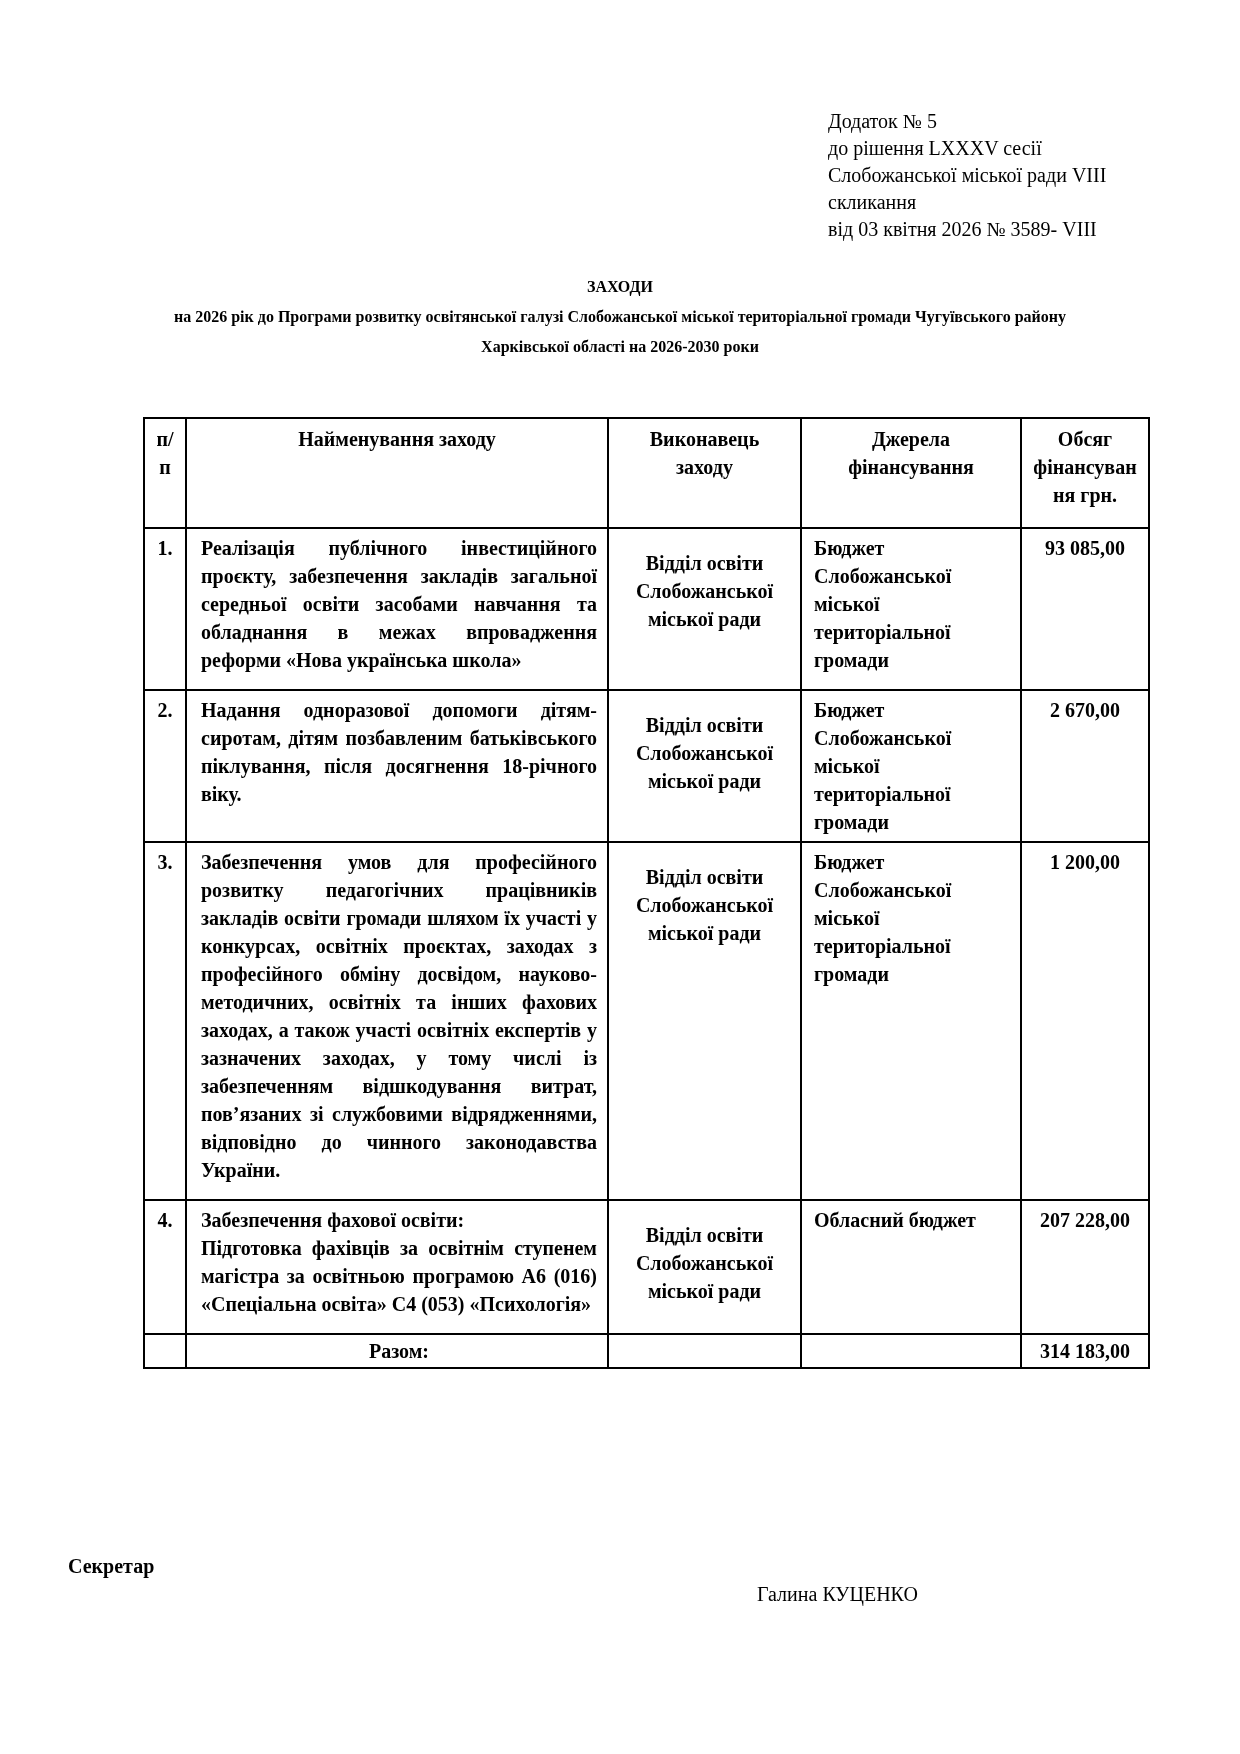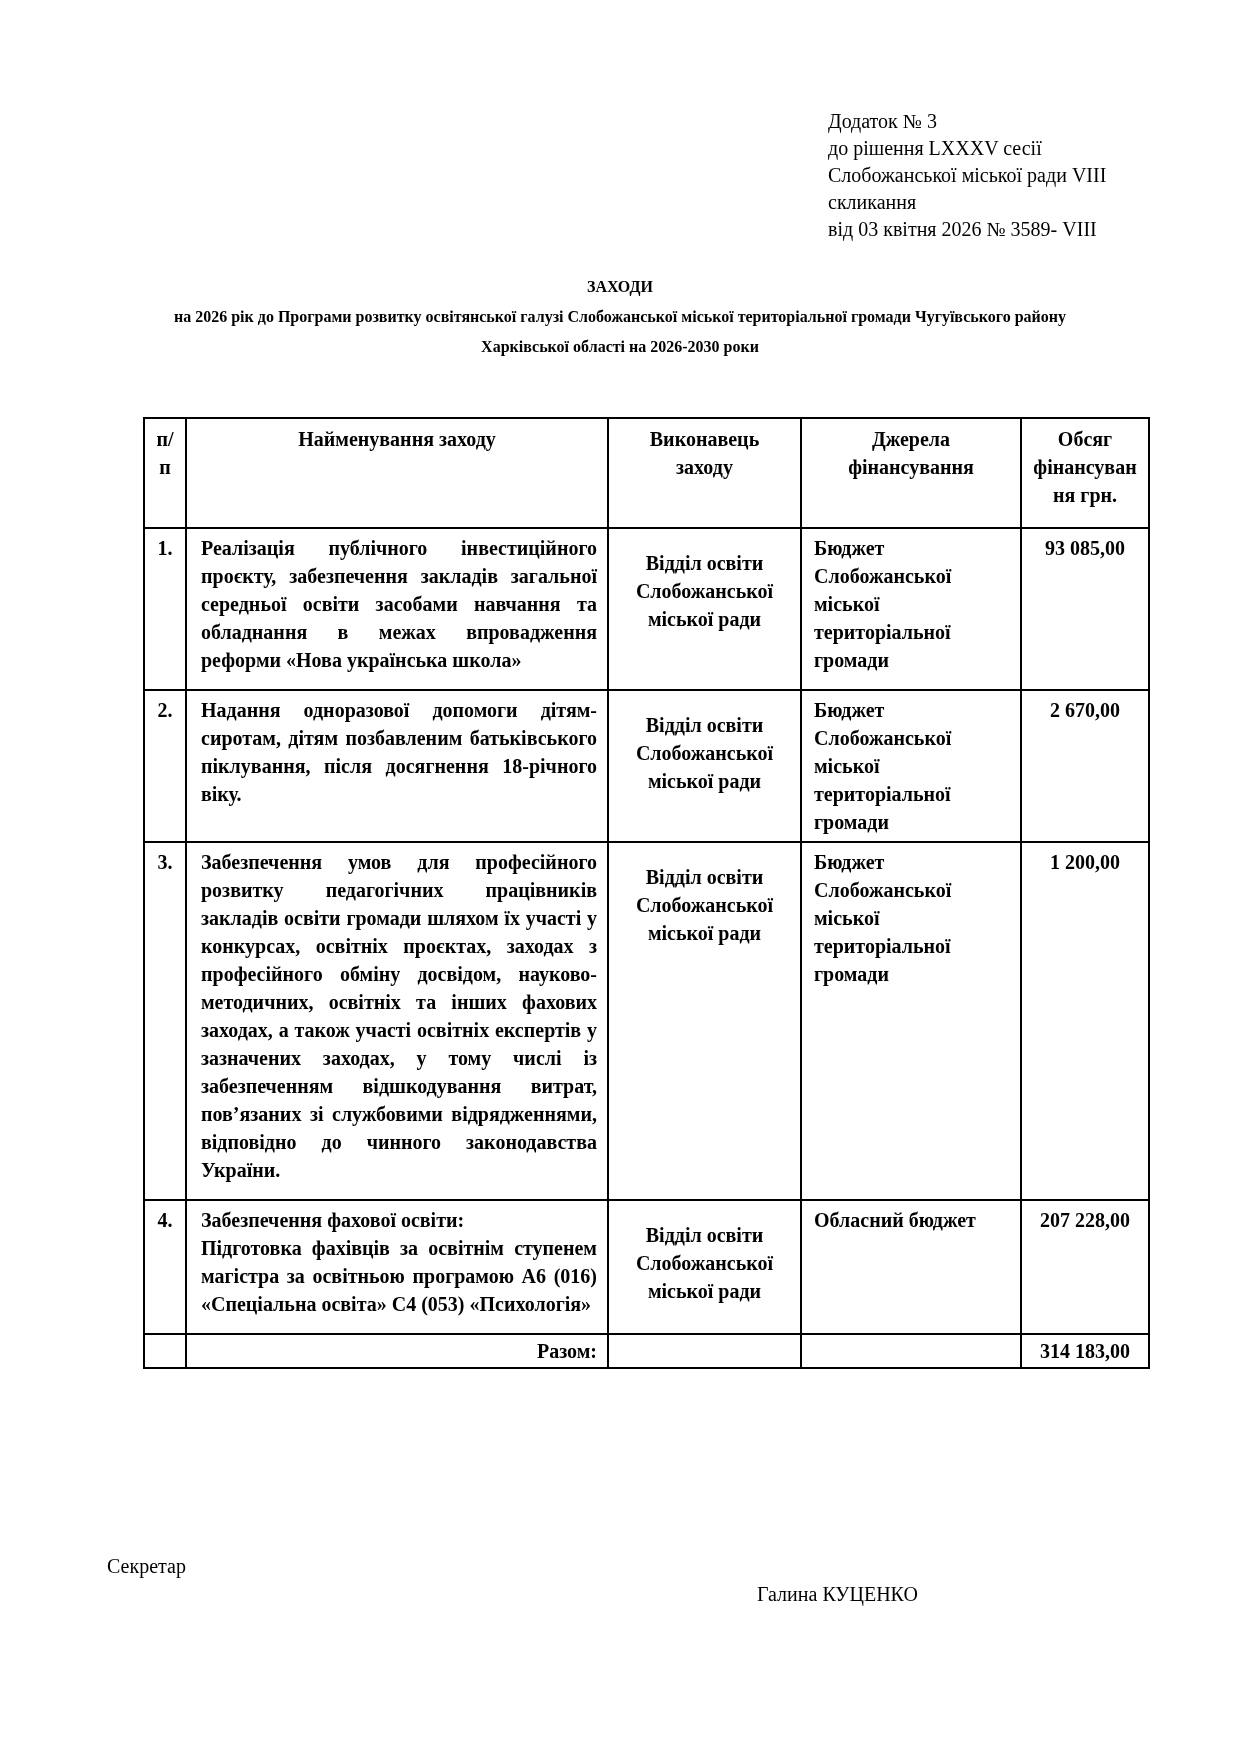--- a/index.html
+++ b/index.html
@@ -31,33 +31,33 @@
   .measures thead tr { height:110px; }
   .measures th {
     padding:6px 4px; text-align:center; white-space:pre-line; font-weight:700;
   }
   td.c-num    { text-align:center; padding:5px 2px; }
   td.c-name   { text-align:justify; padding:5px 10px 15px 14px; white-space:pre-line; }
   td.c-exec   { text-align:center; padding:20px 6px; }
   td.c-source { text-align:left; padding:5px 8px 5px 12px;border-radius:9px; }
   td.c-amount { text-align:center; padding:5px 4px; white-space:nowrap; }
   tr.total-row td { padding-top:2px; padding-bottom:2px; }
-  tr.total-row td.c-name { text-align:right; white-space:normal;margin-left:38px; }
+  tr.total-row td.c-name { text-align:center; white-space:normal;margin-left:38px; }
   .sig-block {
     position:absolute; left:0; top:1552px; width:1240px;
     font-size:20px; line-height:28px; font-weight:400;
   }
-  .sig-role { margin-left:107px; }
+  .sig-role { margin-left:68px;font-weight:bold; }
   .sig-name { position:absolute; left:757px; top:28px; }
 </style>
 </head>
 <body>
 
 <div class="ref-block">
-  <div>Додаток № 3</div>
+  <div>Додаток № 5</div>
   <div>до рішення LXXXV сесії</div>
   <div>Слобожанської міської ради VIII</div>
   <div>скликання</div>
   <div>від 03 квітня 2026 № 3589- VIII</div>
 </div>
 
 <div class="doc-title">
   <div>ЗАХОДИ</div>
   <div>на 2026 рік до  Програми розвитку освітянської галузі Слобожанської міської територіальної громади Чугуївського району Харківської області на 2026-2030 роки</div>
 </div>

